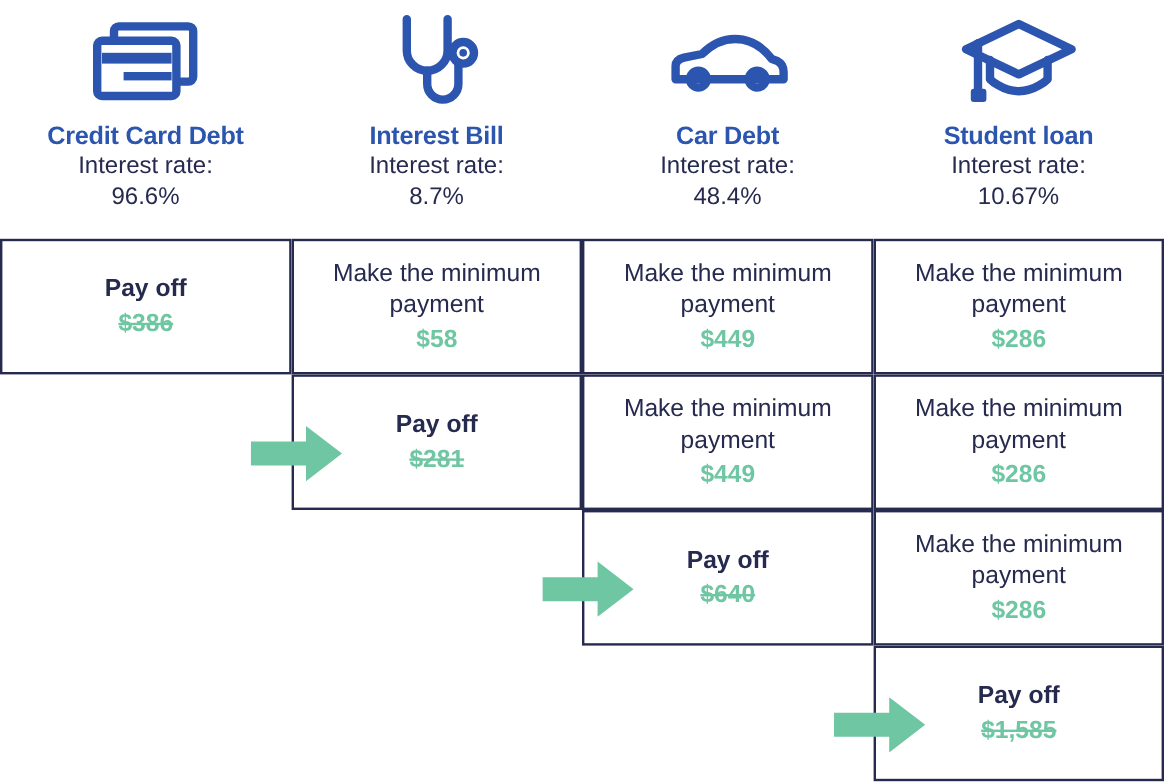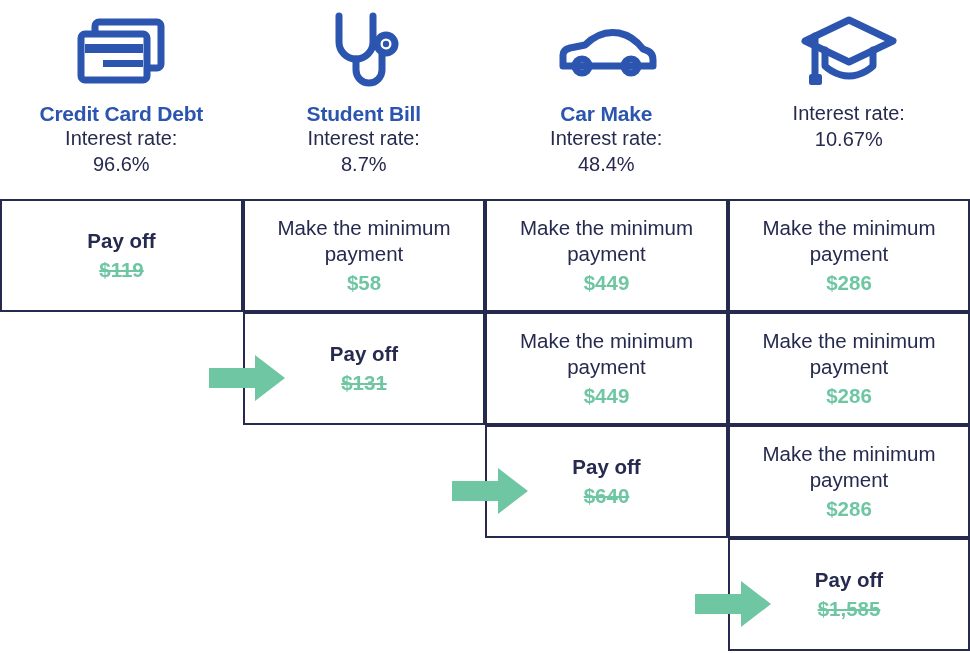--- a/index.html
+++ b/index.html
@@ -132,79 +132,80 @@
     <div class="icon-wrap">
       <svg width="100" height="88" viewBox="0 0 100 88">
         <g fill="none" stroke="#2B55AE" stroke-width="7" stroke-linecap="round" stroke-linejoin="round">
           <path d="M25 8 L25 34 a17 17 0 0 0 34 0 L59 8"></path>
           <path d="M42 51 L42 62 a13 13 0 0 0 26 0 L68 44"></path>
           <circle cx="72" cy="36" r="9"></circle>
         </g>
         <circle cx="72" cy="36" r="3.2" fill="#2B55AE"></circle>
       </svg>
     </div>
-    <div class="debt-title">Student Bill</div>
+    <div class="debt-title">Interest Bill</div>
     <div class="rate-label">Interest rate:</div>
     <div class="rate-value">8.7%</div>
   </div>
 
   <div class="header-col">
     <div class="icon-wrap">
       <svg width="110" height="70" viewBox="0 0 110 70">
         <g fill="none" stroke="#2B55AE" stroke-width="7" stroke-linecap="round" stroke-linejoin="round">
           <path d="M12 49 L12 38 C12 34 15 32 19 31 L34 28 C44 18 56 14 68 16 C78 18 86 24 92 32 L97 34 C101 36 102 39 102 43 L102 49 Z"></path>
           <circle cx="31" cy="49" r="7"></circle>
           <circle cx="80" cy="49" r="7"></circle>
         </g>
       </svg>
     </div>
-    <div class="debt-title">Car Make</div>
+    <div class="debt-title">Car Debt</div>
     <div class="rate-label">Interest rate:</div>
     <div class="rate-value">48.4%</div>
   </div>
 
   <div class="header-col">
     <div class="icon-wrap">
       <svg width="104" height="84" viewBox="0 0 104 84">
         <g fill="none" stroke="#2B55AE" stroke-width="7" stroke-linecap="round" stroke-linejoin="round">
           <path d="M52 10 L96 31 L52 52 L8 31 Z"></path>
           <path d="M28 40 L28 56 C28 56 38 66 52 66 C66 66 76 56 76 56 L76 40"></path>
           <path d="M18 26 L18 67"></path>
         </g>
         <rect x="12" y="64" width="13" height="11" rx="2.5" fill="#2B55AE"></rect>
       </svg>
     </div>
+    <div class="debt-title">Student loan</div>
     <div class="rate-label">Interest rate:</div>
     <div class="rate-value">10.67%</div>
   </div>
 
 </div>
 
 <div id="grid">
 
   <div class="cell" style="left:0px;   top:0px;   width:243px; height:113px;">
     <div class="cell-action payoff">Pay off</div>
-    <div class="cell-amount struck">$119</div>
+    <div class="cell-amount struck">$386</div>
   </div>
   <div class="cell" style="left:243px; top:0px;   width:242px; height:113px;">
     <div class="cell-action">Make the minimum payment</div>
     <div class="cell-amount">$58</div>
   </div>
   <div class="cell" style="left:485px; top:0px;   width:243px; height:113px;">
     <div class="cell-action">Make the minimum payment</div>
     <div class="cell-amount">$449</div>
   </div>
   <div class="cell" style="left:728px; top:0px;   width:242px; height:113px;">
     <div class="cell-action">Make the minimum payment</div>
     <div class="cell-amount">$286</div>
   </div>
 
   <div class="cell" style="left:243px; top:113px; width:242px; height:113px;">
     <div class="cell-action payoff">Pay off</div>
-    <div class="cell-amount struck">$131</div>
+    <div class="cell-amount struck">$281</div>
   </div>
   <div class="cell" style="left:485px; top:113px; width:243px; height:113px;">
     <div class="cell-action">Make the minimum payment</div>
     <div class="cell-amount">$449</div>
   </div>
   <div class="cell" style="left:728px; top:113px; width:242px; height:113px;">
     <div class="cell-action">Make the minimum payment</div>
     <div class="cell-amount">$286</div>
   </div>
 

